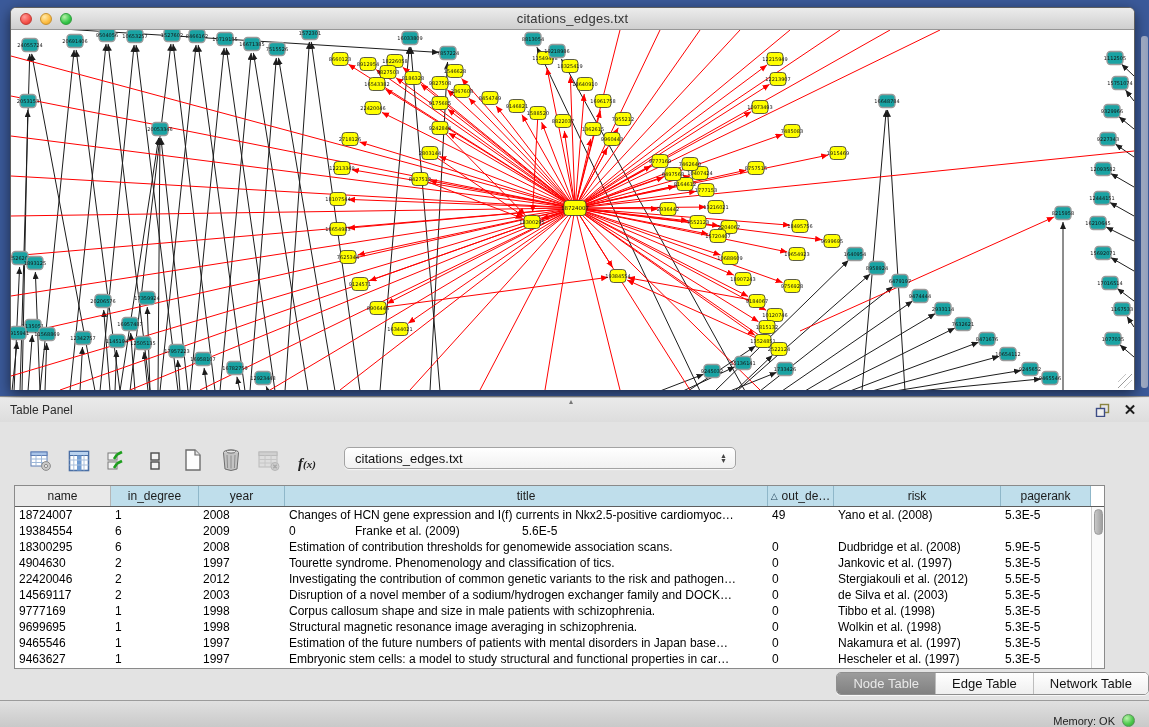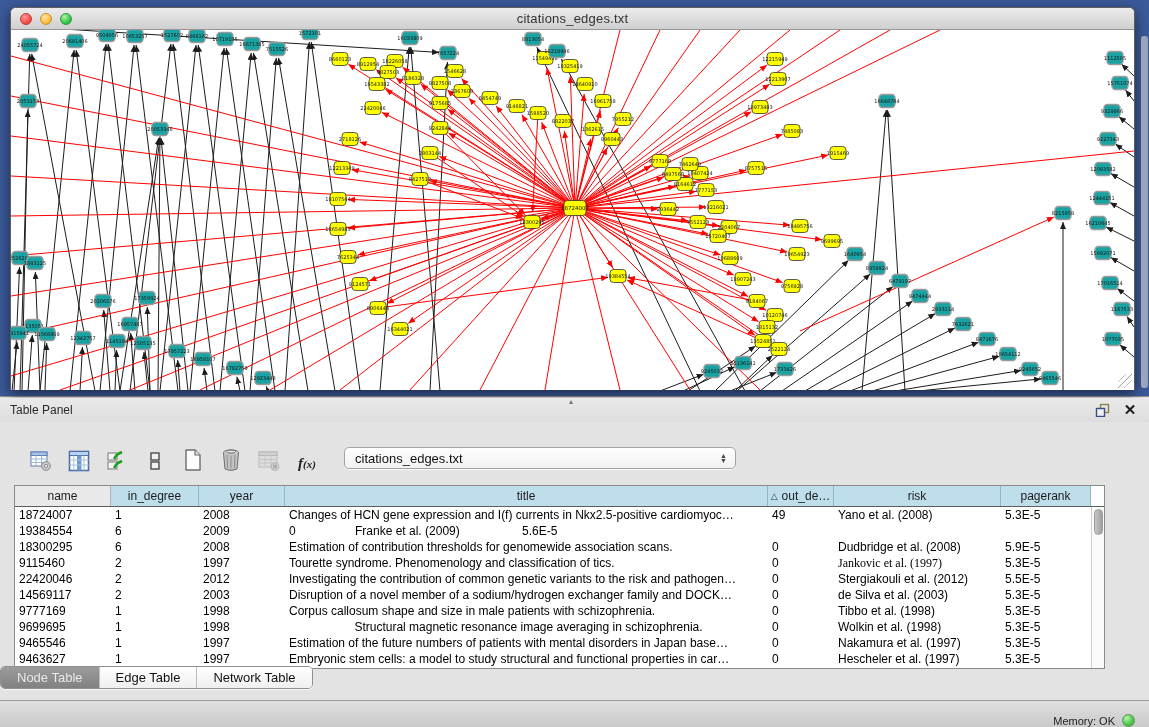--- a/index.html
+++ b/index.html
@@ -61,21 +61,21 @@
   .th.gray { background:#E9E9E9; border-right:1px solid #b5b5b5; }
   .th .sort { font-size:9px; margin-right:4px; color:#23455a; }
   .tbody { flex:1; position:relative; display:flex; }
   .rows { flex:1; }
   .tr { display:flex; height:16px; line-height:16px; }
   .td { font-size:12px; color:#000; white-space:nowrap; overflow:hidden; padding-left:4px; }
   .vscroll { width:14px; border-left:1px solid #cfcfcf; background:#fafafa; position:relative; }
   .vthumb { position:absolute; left:2px; top:2px; width:9px; height:26px; border-radius:5px;
     background:linear-gradient(90deg,#c7c7c7,#9f9f9f); border:1px solid #9a9a9a; }
 
-  .tabs { position:absolute; left:0; top:268px; width:100%; display:flex; justify-content:flex-start; }
+  .tabs { position:absolute; left:0; top:274px; width:100%; display:flex; justify-content:flex-end; }
   .tabset { display:flex; border:1px solid #8f8f8f; border-radius:5px; overflow:hidden;
     background:#fff; box-shadow:0 1px 0 rgba(255,255,255,.7); }
   .tab { height:21px; line-height:21px; padding:0 16px; font-size:13px; color:#111;
     background:linear-gradient(#FFFFFF,#EFEFEF); border-right:1px solid #bdbdbd; }
   .tab:last-child { border-right:none; }
   .tab.selected { background:linear-gradient(#9C9C9C,#818181); color:#E9E9E9; }
 
   .statusbar { position:absolute; left:0; bottom:0; width:100%; height:27px;
     border-top:1px solid #9B9B9B; background:linear-gradient(#E0E0E0,#C9C9C9);
     display:flex; align-items:flex-end; justify-content:flex-end; padding-right:14px; }
@@ -668,26 +668,26 @@
           <div class="tr">
             <div class="td" style="width: 96px;">18300295</div>
             <div class="td" style="width: 88px;">6</div>
             <div class="td" style="width: 86px;">2008</div>
             <div class="td" style="width: 483px;">Estimation of contribution thresholds for genomewide association scans.</div>
             <div class="td" style="width: 66px;">0</div>
             <div class="td" style="width: 167px;">Dudbridge et al. (2008)</div>
             <div class="td" style="width: 90px;">5.9E-5</div>
           </div>
           <div class="tr">
-            <div class="td" style="width: 96px;">9115460</div>
+            <div class="td" style="width: 96px;">4904630</div>
             <div class="td" style="width: 88px;">2</div>
             <div class="td" style="width: 86px;">1997</div>
             <div class="td" style="width: 483px;">Tourette syndrome. Phenomenology and classification of tics.</div>
             <div class="td" style="width: 66px;">0</div>
-            <div class="td" style="width: 167px; font-family: Liberation Serif, serif;">Jankovic et al. (1997)</div>
+            <div class="td" style="width: 167px;">Jankovic et al. (1997)</div>
             <div class="td" style="width: 90px;">5.3E-5</div>
           </div>
           <div class="tr">
             <div class="td" style="width: 96px;">22420046</div>
             <div class="td" style="width: 88px;">2</div>
             <div class="td" style="width: 86px;">2012</div>
             <div class="td" style="width: 483px;">Investigating the contribution of common genetic variants to the risk and pathogen…</div>
             <div class="td" style="width: 66px;">0</div>
             <div class="td" style="width: 167px;">Stergiakouli et al. (2012)</div>
             <div class="td" style="width: 90px;">5.5E-5</div>
@@ -707,21 +707,21 @@
             <div class="td" style="width: 86px;">1998</div>
             <div class="td" style="width: 483px;">Corpus callosum shape and size in male patients with schizophrenia.</div>
             <div class="td" style="width: 66px;">0</div>
             <div class="td" style="width: 167px;">Tibbo et al. (1998)</div>
             <div class="td" style="width: 90px;">5.3E-5</div>
           </div>
           <div class="tr">
             <div class="td" style="width: 96px;">9699695</div>
             <div class="td" style="width: 88px;">1</div>
             <div class="td" style="width: 86px;">1998</div>
-            <div class="td" style="width: 483px; text-align: center;">Structural magnetic resonance image averaging in schizophrenia.</div>
+            <div class="td" style="width: 483px;">Structural magnetic resonance image averaging in schizophrenia.</div>
             <div class="td" style="width: 66px;">0</div>
             <div class="td" style="width: 167px;">Wolkin et al. (1998)</div>
             <div class="td" style="width: 90px;">5.3E-5</div>
           </div>
           <div class="tr">
             <div class="td" style="width: 96px;">9465546</div>
             <div class="td" style="width: 88px;">1</div>
             <div class="td" style="width: 86px;">1997</div>
             <div class="td" style="width: 483px;">Estimation of the future numbers of patients with mental disorders in Japan base…</div>
             <div class="td" style="width: 66px;">0</div>

